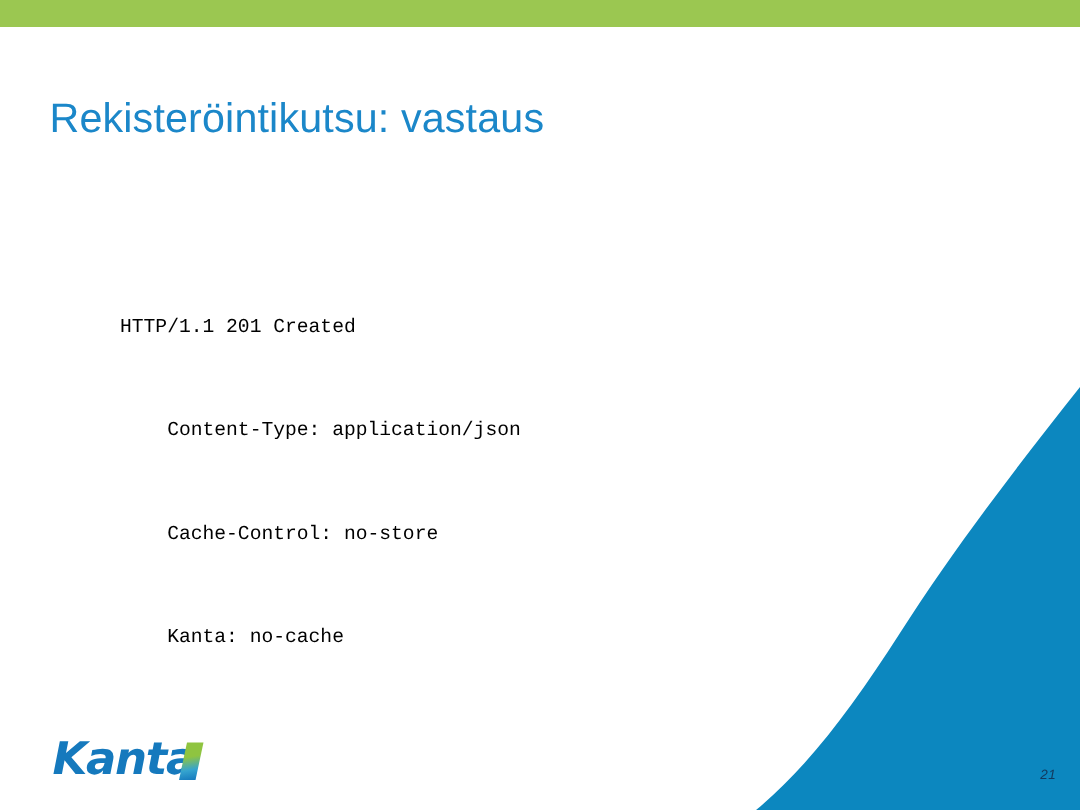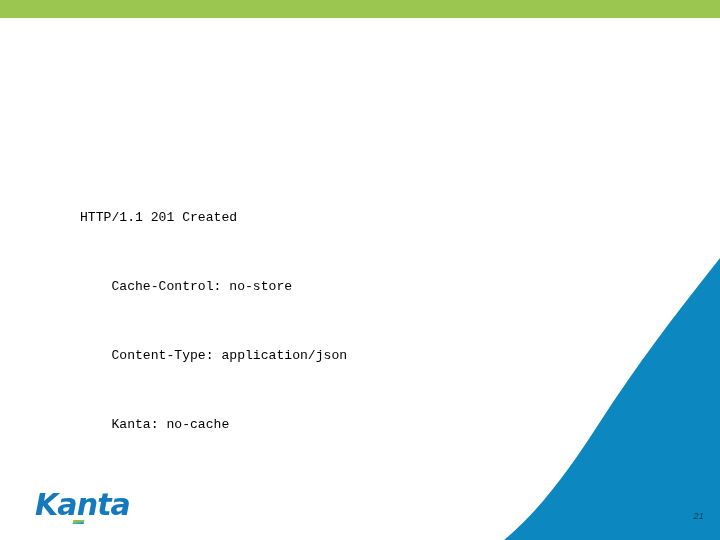--- a/index.html
+++ b/index.html
@@ -78,21 +78,20 @@
     height: 23px;
   }
   
   .logo {
     position: absolute;
     left: 35px;
     top: 490px;
     height: 34px;
     display: flex;
     align-items: center;
-    flex-direction: column;
   }
   .logo-word {
     font-family: "DejaVu Sans", sans-serif;
     font-size: 30px;
     font-weight: bold;
     font-style: italic;
     color: #1579bd;
     letter-spacing: -0.9px;
     line-height: 30px;
     position: relative;
@@ -124,25 +123,26 @@
 <div class="slide">
 
   <div class="top-band"></div>
 
   <div class="swoosh">
     <svg viewBox="0 0 260 290" xmlns="http://www.w3.org/2000/svg" aria-hidden="true">
       <path d="M260 8 C 214 66, 176 116, 140 172 C 108 222, 78 262, 44 290 L 260 290 Z" fill="#0c87bf"></path>
     </svg>
   </div>
 
+  <div class="slide-title">Rekisteröintikutsu: vastaus</div>
 
   <div class="code-block">
     <div class="code-line">HTTP/1.1 201 Created</div>
+    <div class="code-line">    Content-Type: application/json</div>
     <div class="code-line">    Cache-Control: no-store</div>
-    <div class="code-line">    Content-Type: application/json</div>
     <div class="code-line">    Kanta: no-cache</div>
     <div class="code-line blank"></div>
     
     
     
     
     
     
     
     

